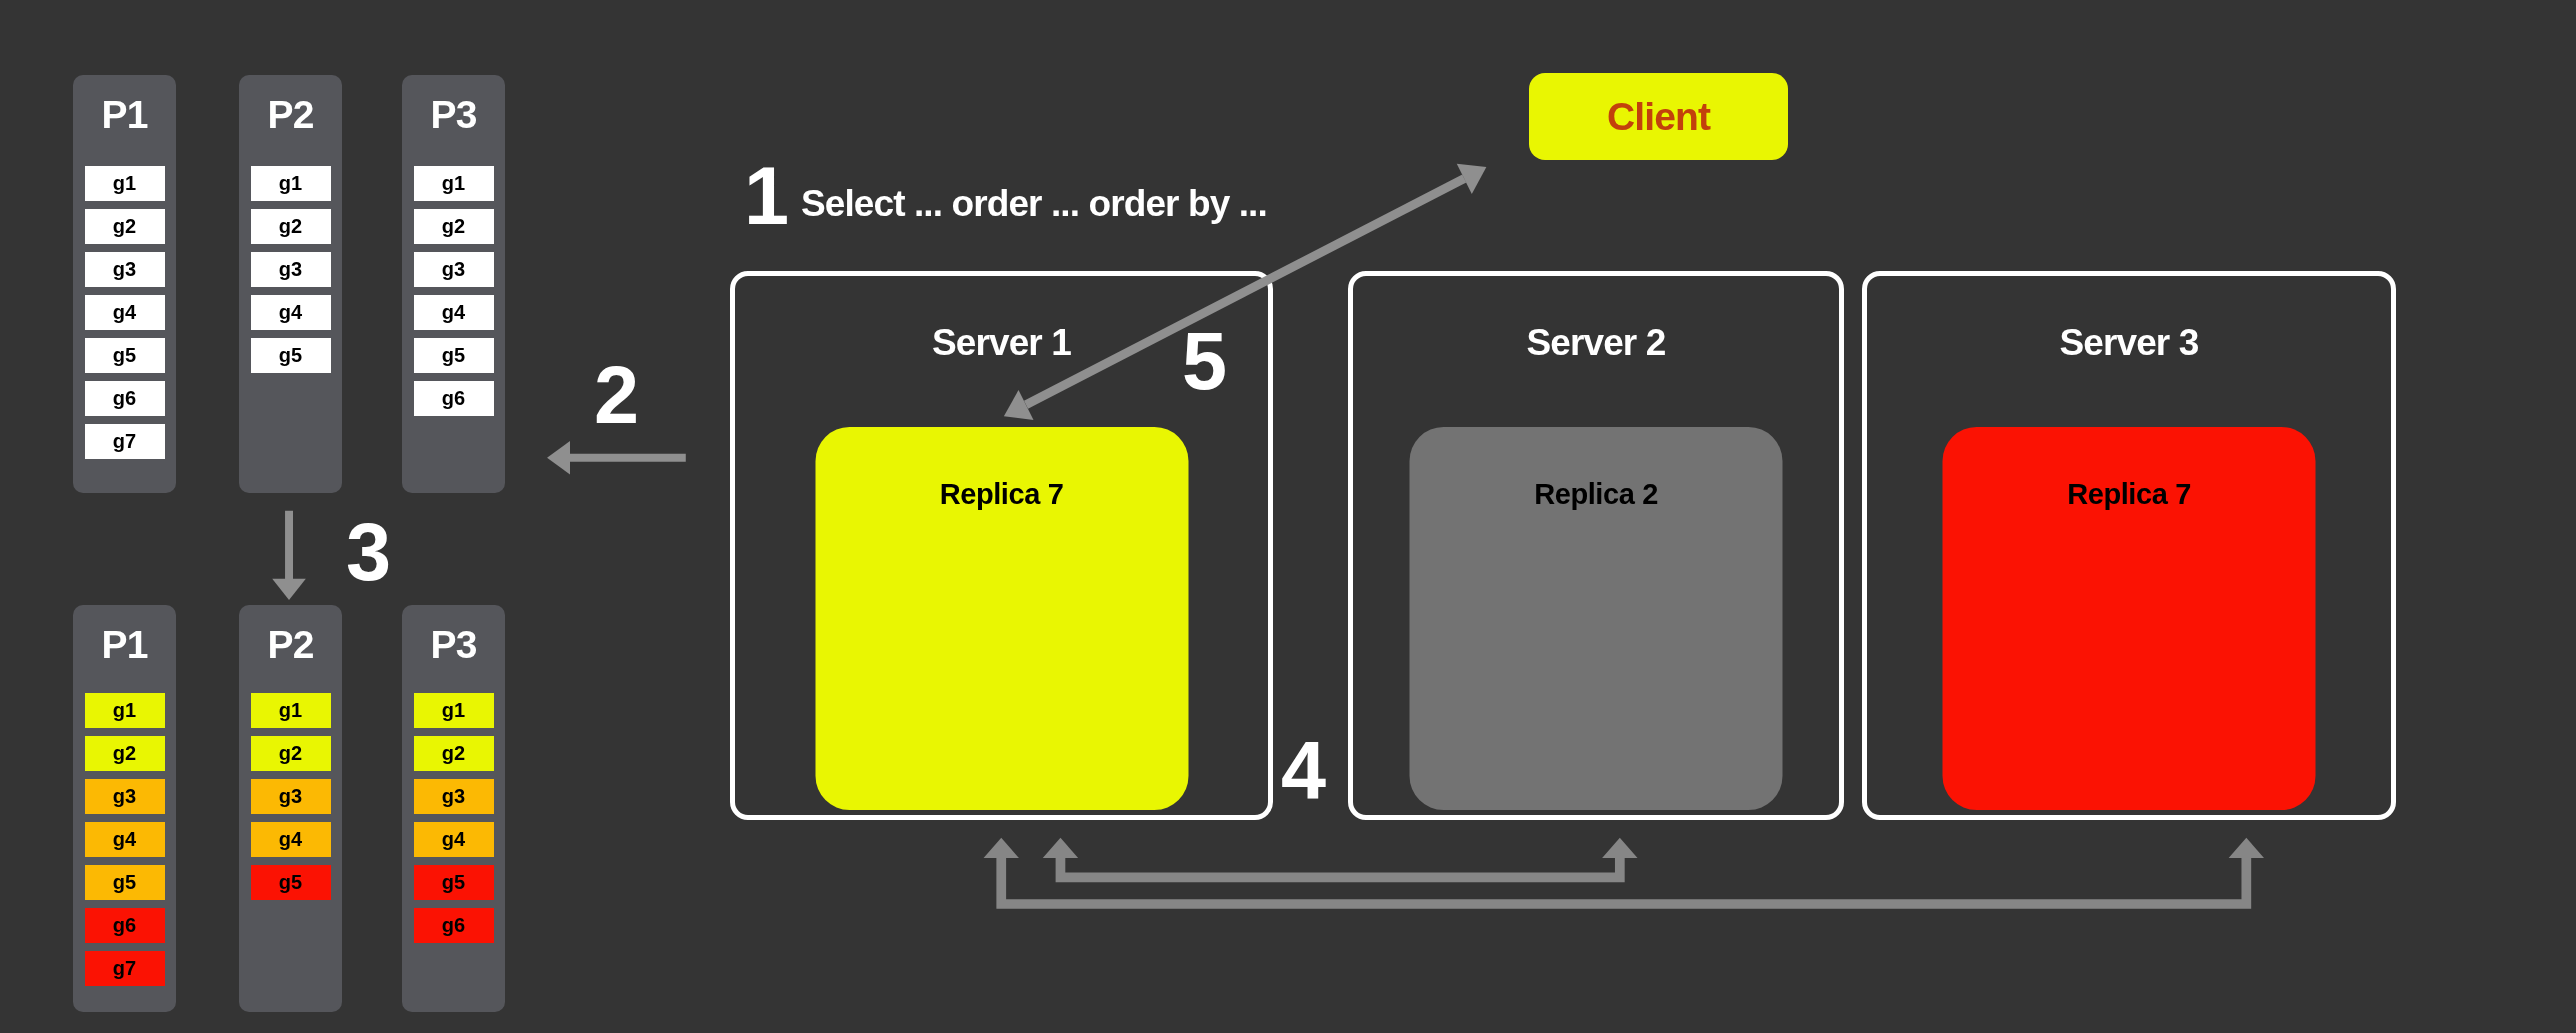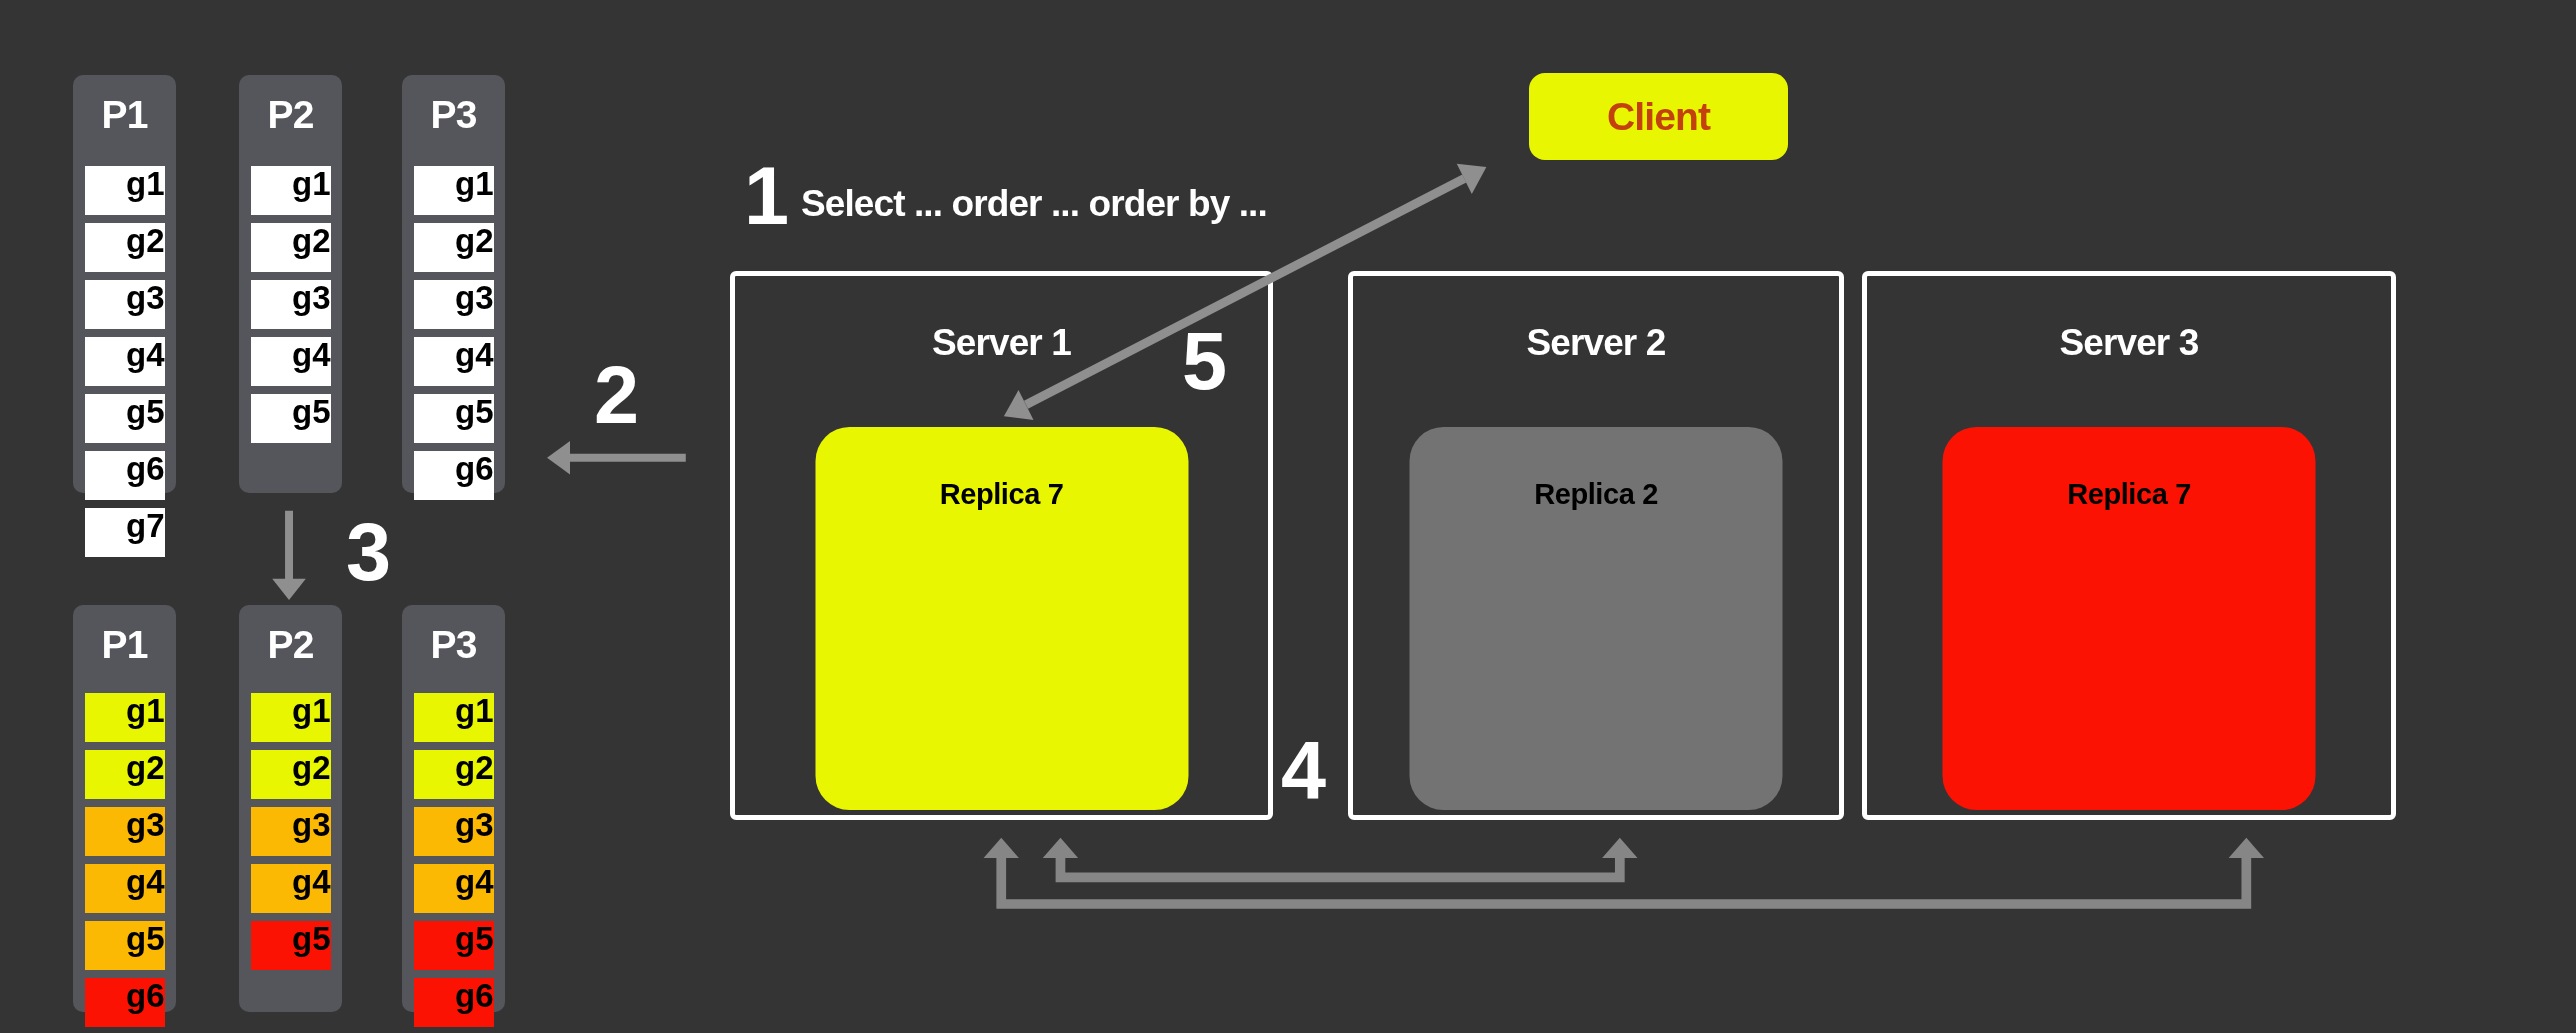--- a/index.html
+++ b/index.html
@@ -14,27 +14,27 @@
   .pcol.top-group{top:75px; height:418px;}
   .pcol.bottom-group{top:605px; height:407px;}
   .ptitle{
     position:absolute; top:17.7px; left:0; width:100%;
     text-align:center; color:#ffffff; font-size:39px; letter-spacing:-0.9px;
   }
   .cells{position:absolute; left:11.5px; width:80px; display:flex; flex-direction:column; gap:8px;}
   .top-group .cells{top:91px;}
   .bottom-group .cells{top:88px;}
   .cell{
-    height:49px; line-height:35px; text-align:right;
-    color:#000000; font-size:33px; background:#ffffff;
+    height:35px; line-height:35px; text-align:center;
+    color:#000000; font-size:20px; background:#ffffff;
   }
   
   .server{
     position:absolute; top:271px; height:549px; box-sizing:border-box;
-    border:5.3px solid #ffffff; border-radius:6px; background:transparent;
+    border:5.3px solid #ffffff; border-radius:18px; background:transparent;
   }
   .server-title{
     position:absolute; top:46px; left:0; width:100%;
     text-align:center; color:#ffffff; font-size:37px; letter-spacing:-0.9px;
   }
   .replica{
     position:absolute; top:151px; left:50%; transform:translateX(-50%);
     width:373px; height:383px; border-radius:34px;
   }
   .replica-label{

